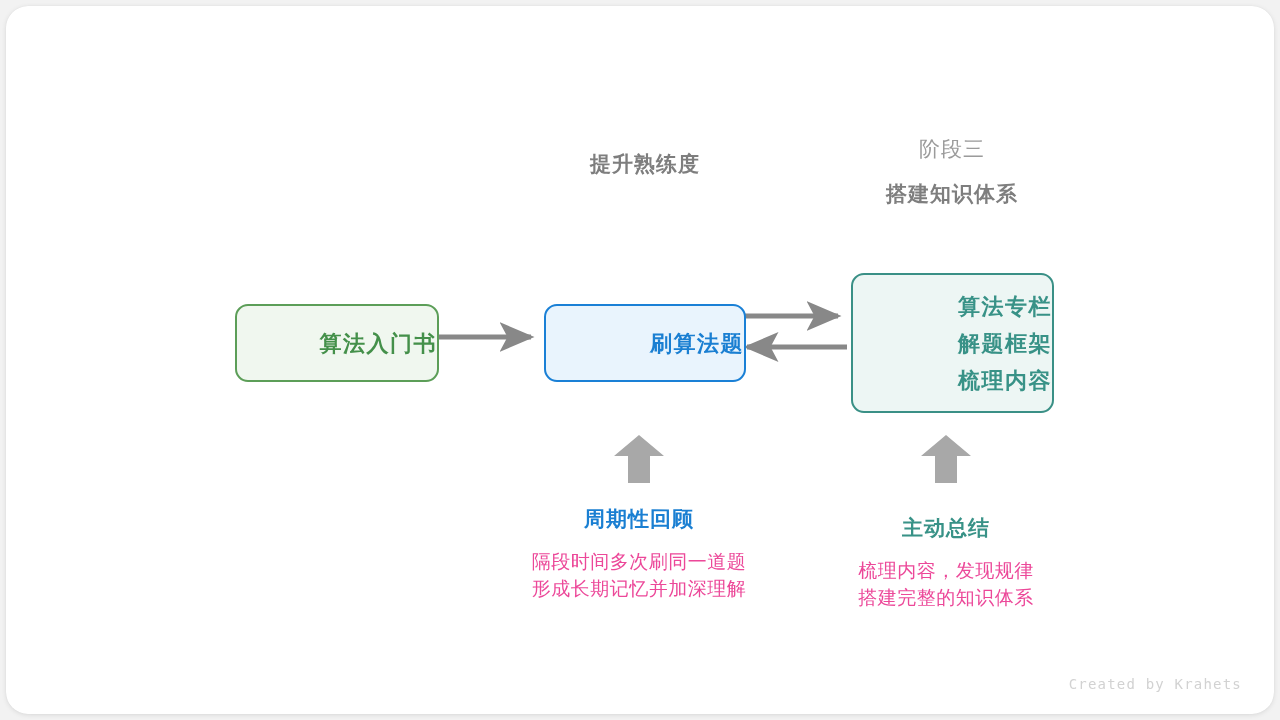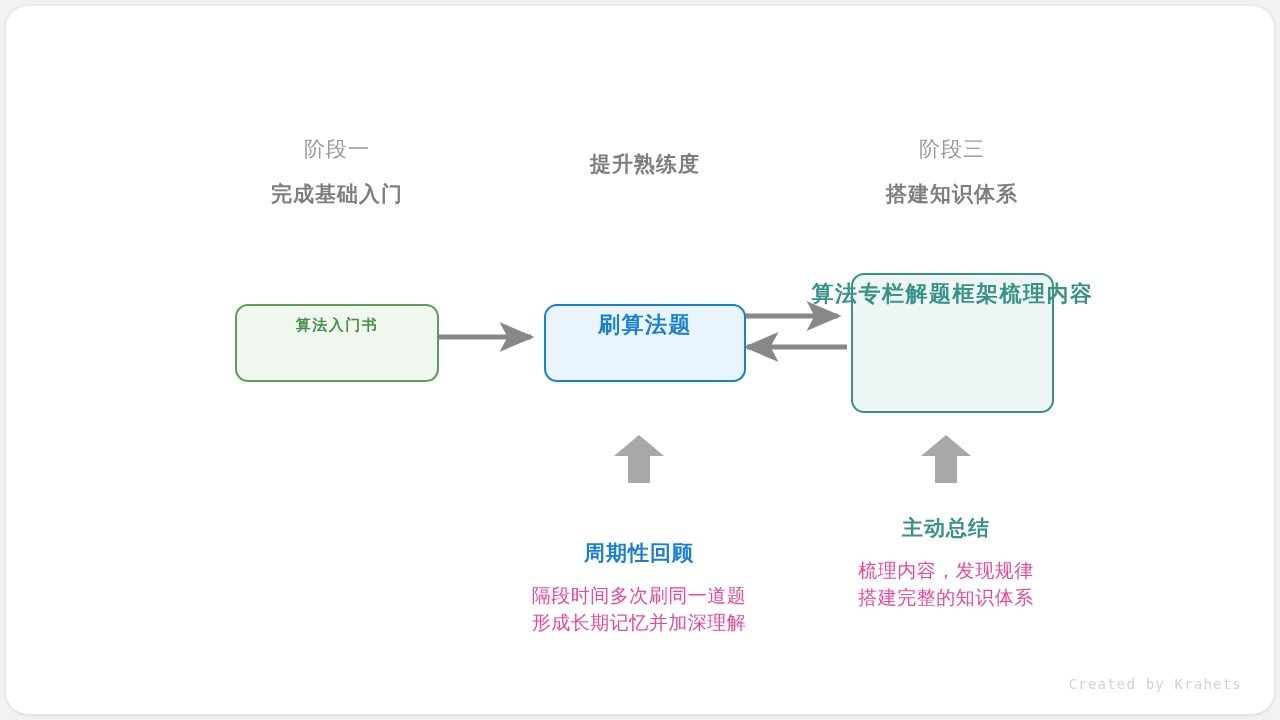--- a/index.html
+++ b/index.html
@@ -42,34 +42,34 @@
     font-weight: bold;
     letter-spacing: 1px;
     line-height: 32px;
     margin-top: 14px;
   }
   .node {
     position: absolute;
     box-sizing: border-box;
     border-radius: 13px;
     display: flex;
-    flex-direction: row;
-    align-items: flex-start;
+    flex-direction: column;
+    align-items: flex-end;
     justify-content: center;
     font-weight: bold;
     letter-spacing: 1.5px;
   }
   .node-line { line-height: 37px; white-space: nowrap; }
 
   .node-book {
     left: 229px; top: 298px; width: 204px; height: 78px;
     border: 2.5px solid #5c9e58;
     background: #f0f7ef;
     color: #44904a;
-    font-size: 15px;
+    font-size: 22px;
   }
   .node-practice {
     left: 538px; top: 298px; width: 202px; height: 78px;
     border: 2.5px solid #1a80d6;
     background: #e9f4fd;
     color: #1a7fd2;
     font-size: 22px;
   }
   .node-knowledge {
     left: 845px; top: 267px; width: 203px; height: 140px;
@@ -109,24 +109,20 @@
     font-size: 14px;
     color: #d2d2d2;
     letter-spacing: 1.2px;
   }
 </style>
 </head>
 <body>
 
 <div class="card">
 
-  <div class="stage-head" style="left:211px; top:128px;">
-    <div class="stage-index">阶段一</div>
-    <div class="stage-title">完成基础入门</div>
-  </div>
   <div class="stage-head" style="left:519px; top:128px;">
     <div class="stage-title">提升熟练度</div>
   </div>
   <div class="stage-head" style="left:826px; top:128px;">
     <div class="stage-index">阶段三</div>
     <div class="stage-title">搭建知识体系</div>
   </div>
 
   <svg class="arrow-svg" viewBox="0 0 1268 708">
     <defs>
@@ -153,21 +149,21 @@
   <div class="node node-practice">
     <div class="node-line">刷算法题</div>
   </div>
 
   <div class="node node-knowledge">
     <div class="node-line">算法专栏</div>
     <div class="node-line">解题框架</div>
     <div class="node-line">梳理内容</div>
   </div>
 
-  <div class="note" style="left:483px; top:532px;">
+  <div class="note" style="left:483px; top:498px;">
     <div class="note-title blue">周期性回顾</div>
     <div class="note-body">
       <div>隔段时间多次刷同一道题</div>
       <div>形成长期记忆并加深理解</div>
     </div>
   </div>
 
   <div class="note" style="left:790px; top:507px;">
     <div class="note-title teal">主动总结</div>
     <div class="note-body">

